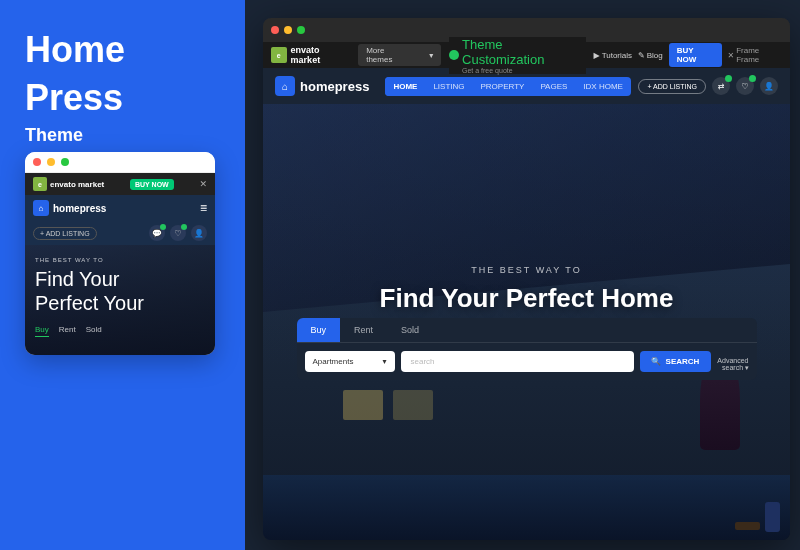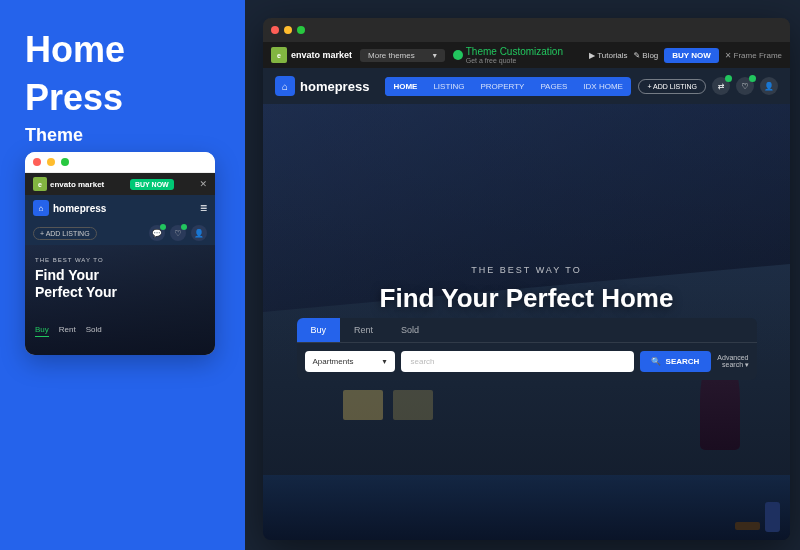--- a/index.html
+++ b/index.html
@@ -161,25 +161,25 @@
       min-height: 110px;
     }
     .mobile-hero-sub {
       font-size: 6px;
       color: rgba(255,255,255,0.7);
       text-transform: uppercase;
       letter-spacing: 1px;
       margin-bottom: 4px;
     }
     .mobile-hero-title {
-      font-size: 14px;
-      font-weight: 700;
+      font-size: 20px;
+      font-weight: 400;
       color: #fff;
       line-height: 1.2;
-      margin-bottom: 24px;
+      margin-bottom: 10px;
     }
     .mobile-tabs {
       display: flex; gap: 10px;
     }
     .mobile-tab {
       font-size: 8px;
       color: rgba(255,255,255,0.7);
       padding-bottom: 2px;
     }
     .mobile-tab.active {
@@ -412,21 +412,21 @@
       font-size: 9px;
       color: rgba(255,255,255,0.6);
       cursor: pointer;
     }
     .search-tab.active {
       color: #fff;
       background: #2563eb;
     }
     .search-fields {
       display: flex;
-      align-items: center;
+      align-items: flex-end;
       gap: 0;
       padding: 8px;
       gap: 6px;
     }
     .search-select {
       background: #fff;
       border: none;
       border-radius: 4px;
       padding: 6px 8px;
       font-size: 8px;
@@ -542,21 +542,21 @@
         <div class="envato-icon">e</div>
         <span class="envato-name">envato market</span>
       </div>
       <div class="more-themes-btn">
         <span>More themes</span>
         <span>▾</span>
       </div>
       <div class="theme-customization-badge">
         <div class="theme-customization-icon"></div>
         <div>
-          <div style="font-size:10px;color:#22c55e;">Theme Customization</div>
+          <div style="font-size:13px;color:#22c55e;">Theme Customization</div>
           <div style="font-size:7px;color:#888;">Get a free quote</div>
         </div>
       </div>
       <div class="envato-bar-right">
         <div class="tutorials-link">
           <span style="font-size:8px;">▶</span>
           <span>Tutorials</span>
         </div>
         <div class="blog-link">
           <span style="font-size:8px;">✎</span>

